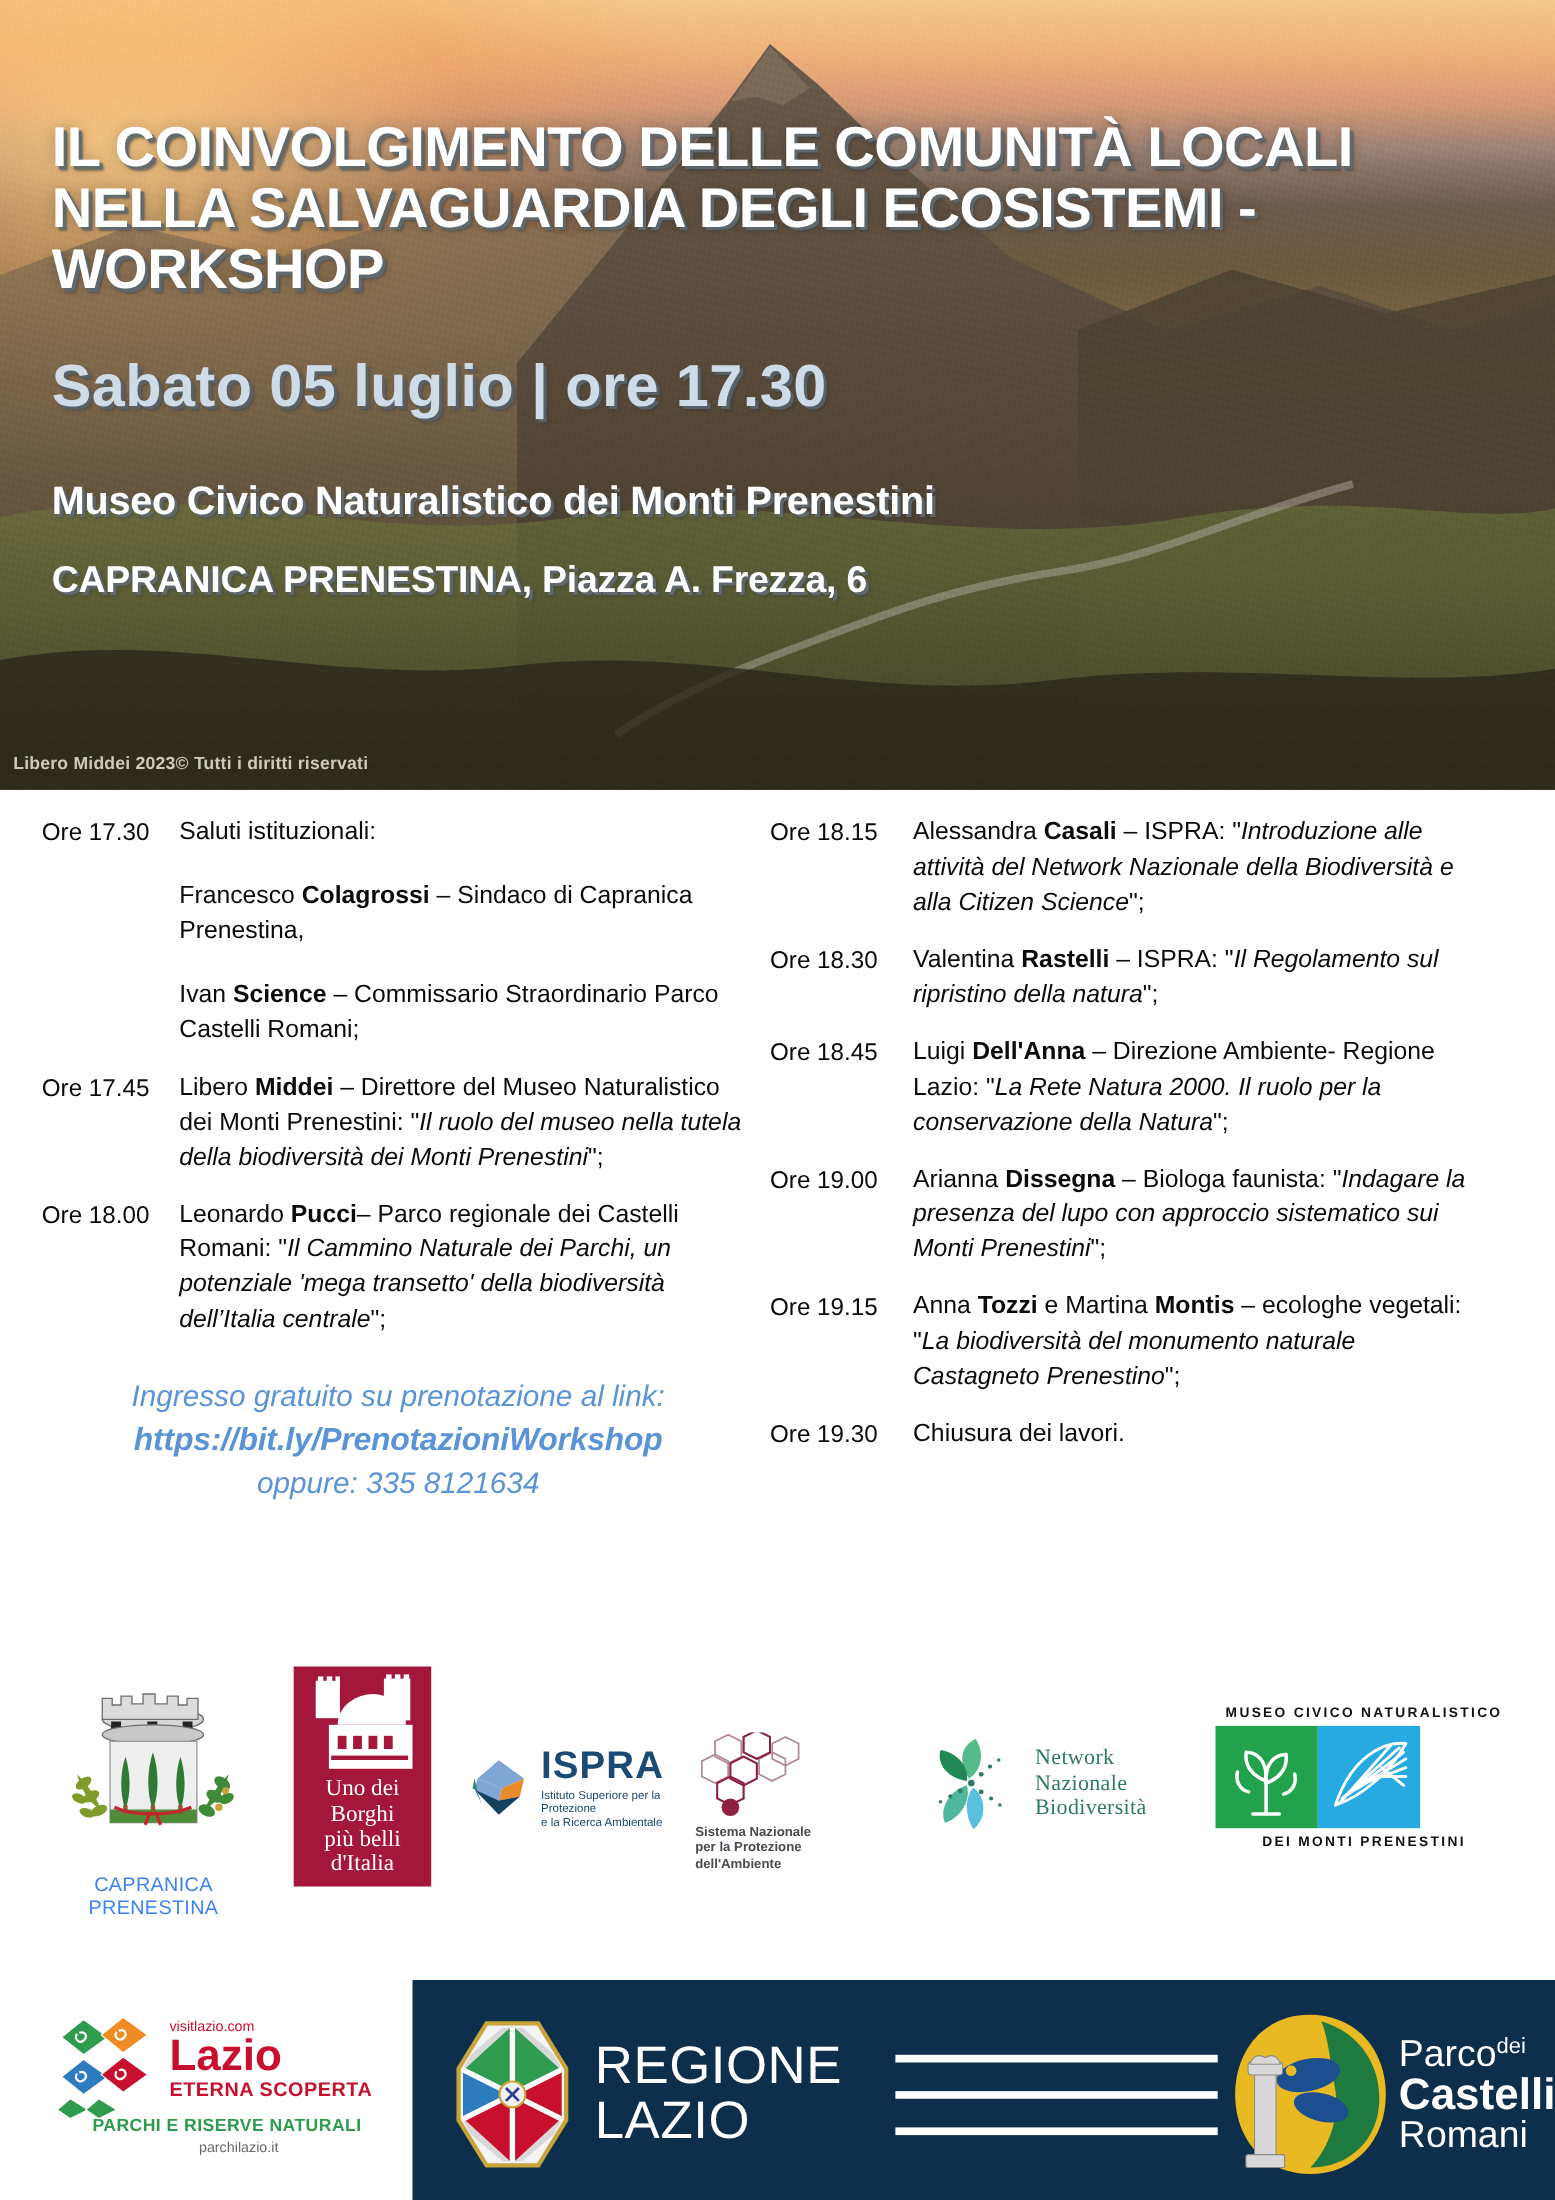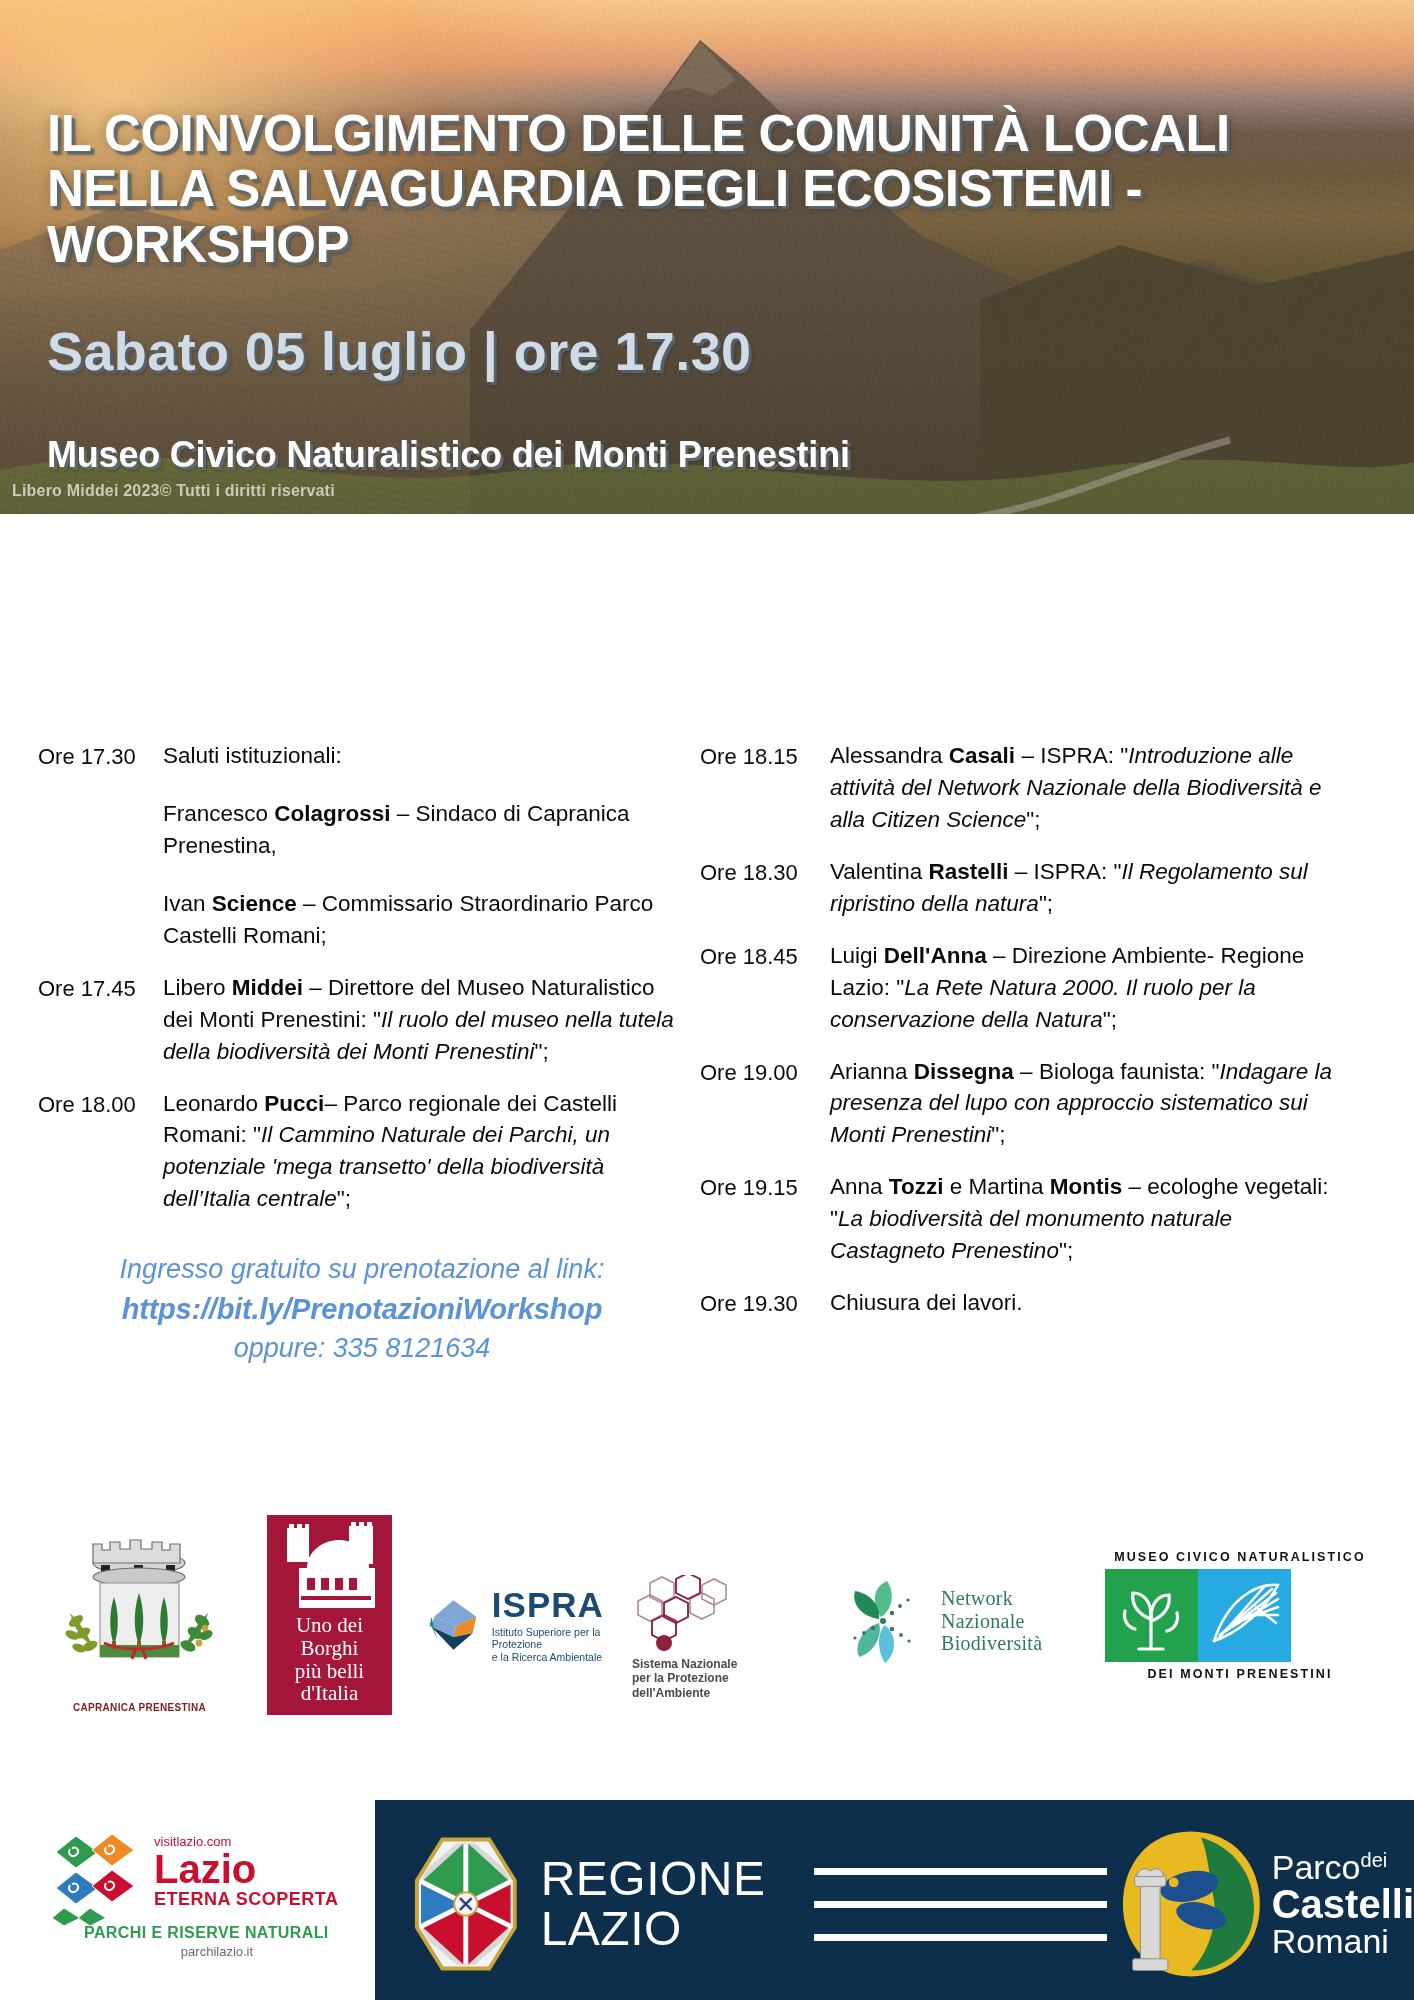--- a/index.html
+++ b/index.html
@@ -7,21 +7,21 @@
     width: 1414px; height: 2000px;
     background: #ffffff;
     font-family: "Liberation Sans", sans-serif;
     overflow: hidden;
   }
   .poster { position: relative; width: 1414px; height: 2000px; background:#fff; }
 
   
   .hero {
     position: relative;
-    width: 1414px; height: 514px;
+    width: 1414px; height: 718px;
     overflow: hidden;
   }
   .hero-photo {
     position: absolute; inset: 0;
     background:
       
       linear-gradient(to bottom, rgba(10,8,6,0) 55%, rgba(18,14,8,0.55) 88%, rgba(22,18,10,0.8) 100%),
       
       radial-gradient(ellipse 700px 420px at 8% 18%, rgba(255,205,130,0.85) 0%, rgba(240,160,90,0.35) 45%, rgba(120,80,55,0) 75%),
       
@@ -156,24 +156,24 @@
   .logo { position: absolute; }
 
   .lg-capranica { left: 52px;  top: 22px;  width: 175px; text-align: center; }
   .lg-borghi    { left: 267px; top: 20px;  width: 125px; }
   .lg-ispra     { left: 425px; top: 92px;  width: 215px; }
   .lg-snpa      { left: 632px; top: 80px;  width: 185px; }
   .lg-nnb       { left: 835px; top: 78px;  width: 235px; }
 
   .cap-label {
     margin-top: 6px;
-    font-size: 10px;
-    font-weight: 700;
+    font-size: 18px;
+    font-weight: 400;
     letter-spacing: 0.3px;
-    color: #7f1d1d;
+    color: #3b82f6;
   }
 
   
   .borghi-box {
     background: #a4173a;
     width: 125px; height: 200px;
     display: flex; flex-direction: column;
     align-items: center; justify-content: flex-end;
     padding-bottom: 10px;
     position: relative;

